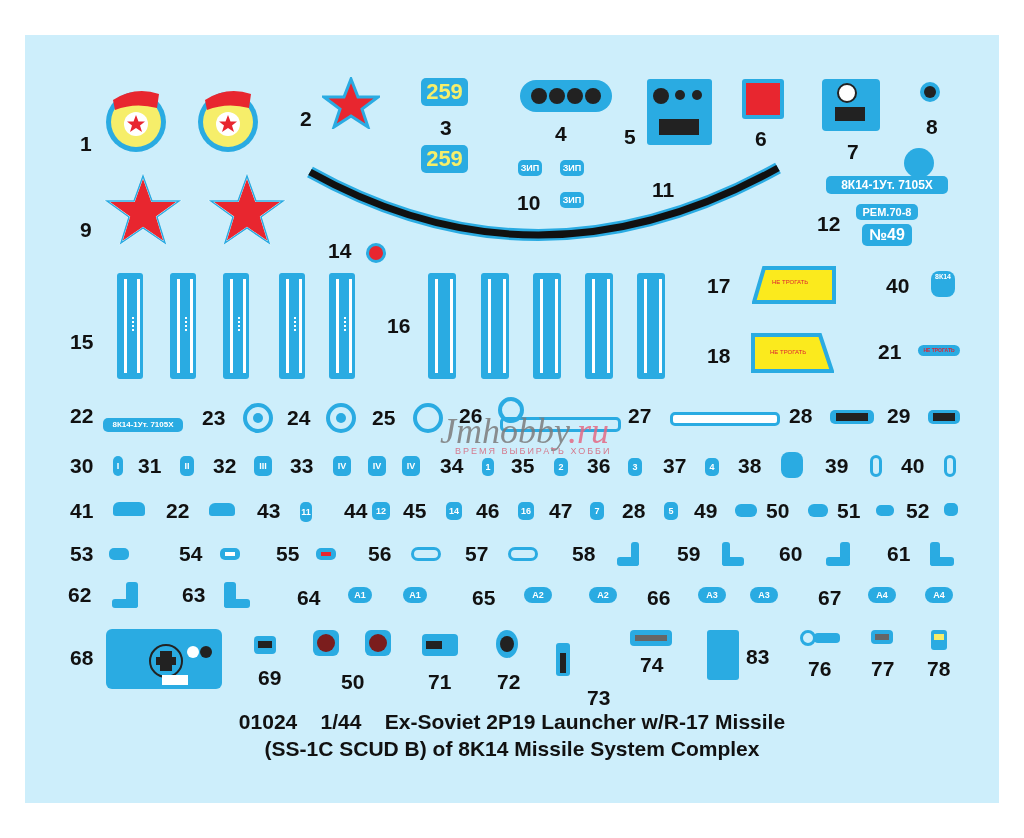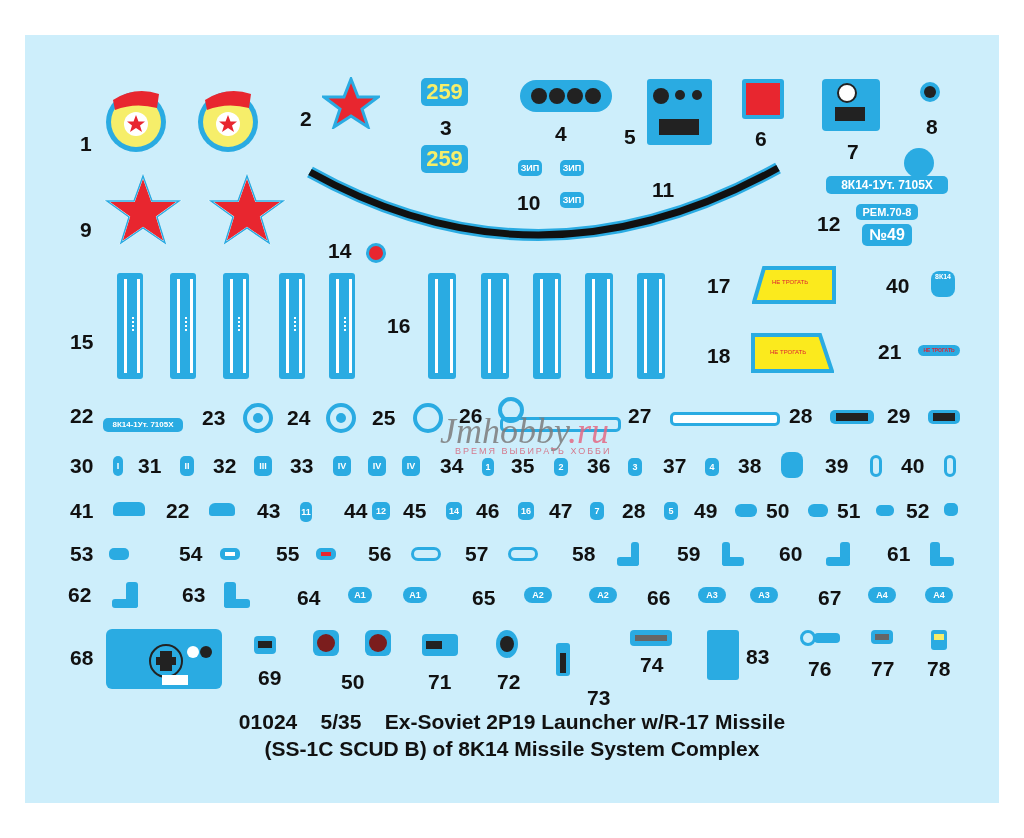--- a/index.html
+++ b/index.html
@@ -347,16 +347,16 @@
 <div class="dec blue" style="left:931px;top:630px;width:16px;height:20px;border-radius:3px">
     <div style="position:absolute;left:3px;top:4px;width:10px;height:6px;background:#f6ee6a"></div>
   </div>
 <div class="num" style="left:927px;top:658px">78</div>
 
 <div class="watermark"><span>Jmhobby</span><span class="ru">.ru</span></div>
 <div class="wm-sub">ВРЕМЯ ВЫБИРАТЬ ХОББИ</div>
 
 <div class="title" style="top:710px">
   <span>01024</span>&nbsp;&nbsp;&nbsp;
-  <span>5/35</span>&nbsp;&nbsp;&nbsp;
+  <span>1/44</span>&nbsp;&nbsp;&nbsp;
   <span>Ex-Soviet 2P19 Launcher w/R-17 Missile</span>
 </div>
 <div class="title" style="top:737px">(SS-1C SCUD B) of 8K14 Missile System Complex</div>
 
 </body></html>

